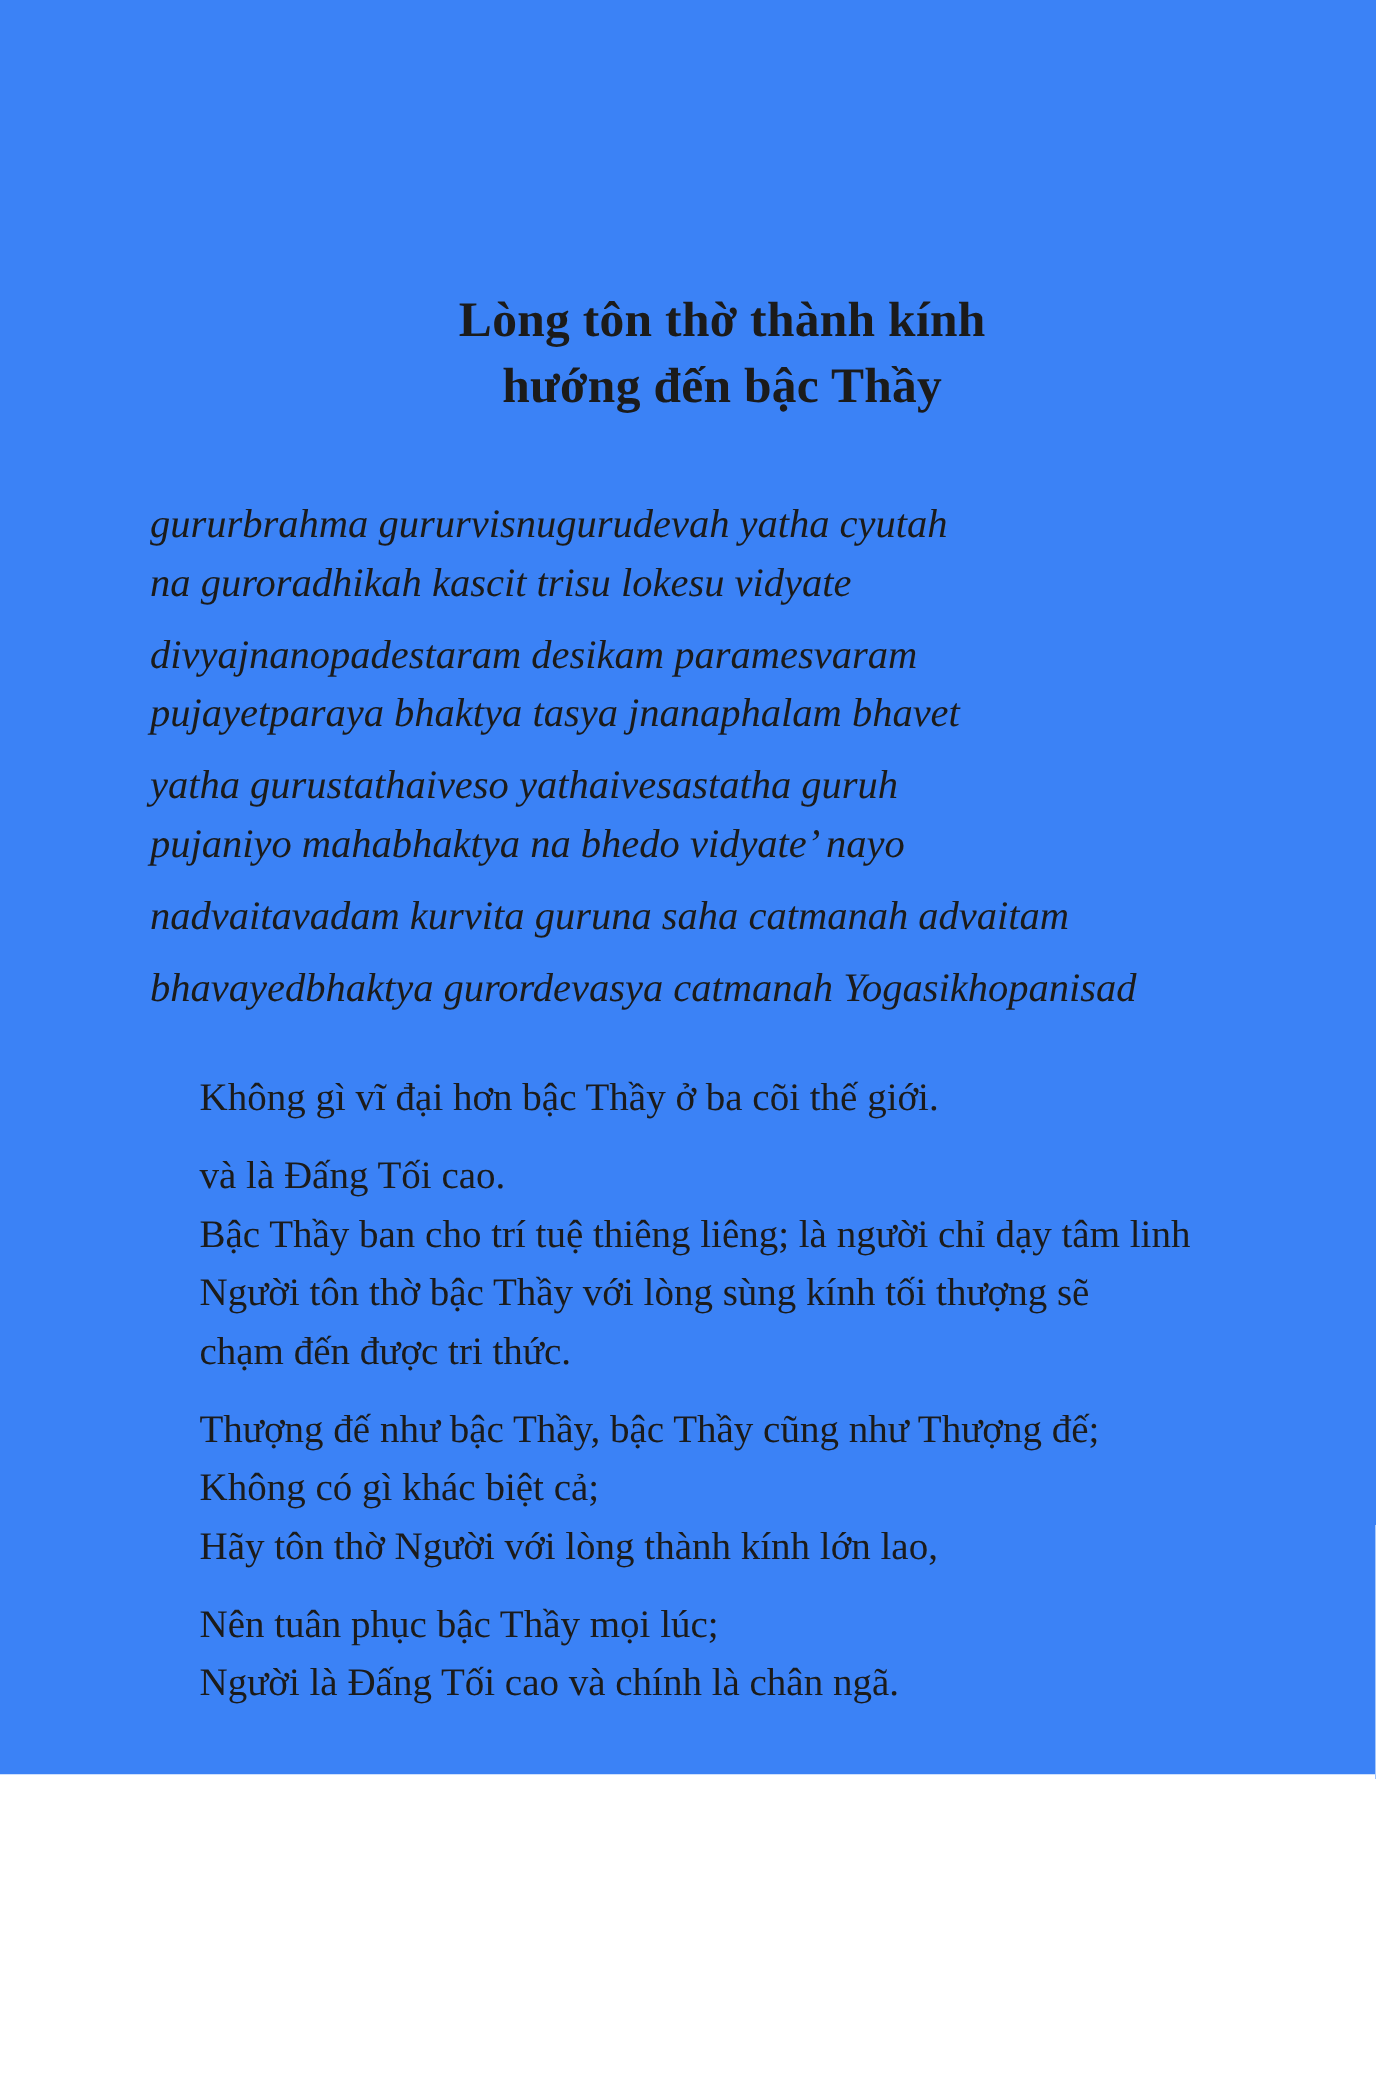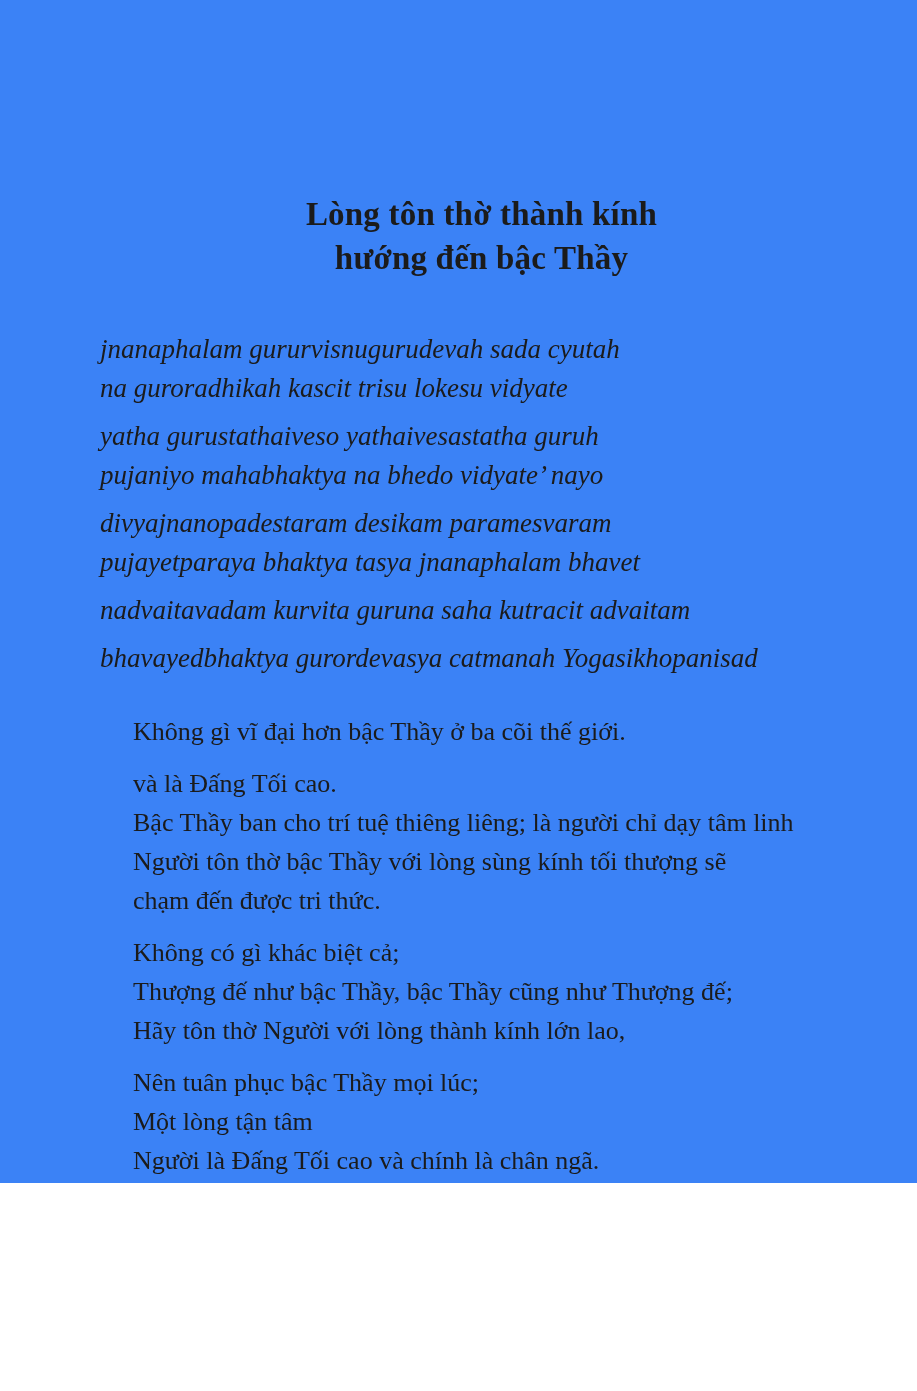--- a/index.html
+++ b/index.html
@@ -56,54 +56,53 @@
 
 <div class="page">
 
   <h1 class="title">
     <span>Lòng tôn thờ thành kính</span><br>
     <span>hướng đến bậc Thầy</span>
   </h1>
 
   <div class="sanskrit-section">
     <div class="stanza">
-      <div class="sanskrit-line">jnanaphalam gururvisnugurudevah sada cyutah</div>
+      <div class="sanskrit-line">gururbrahma gururvisnugurudevah yatha cyutah</div>
       <div class="sanskrit-line">na guroradhikah kascit trisu lokesu vidyate</div>
+    </div>
+    <div class="stanza">
+      <div class="sanskrit-line">divyajnanopadestaram desikam paramesvaram</div>
+      <div class="sanskrit-line">pujayetparaya bhaktya tasya jnanaphalam bhavet</div>
     </div>
     <div class="stanza">
       <div class="sanskrit-line">yatha gurustathaiveso yathaivesastatha guruh</div>
       <div class="sanskrit-line">pujaniyo mahabhaktya na bhedo vidyate’ nayo</div>
     </div>
     <div class="stanza">
-      <div class="sanskrit-line">divyajnanopadestaram desikam paramesvaram</div>
-      <div class="sanskrit-line">pujayetparaya bhaktya tasya jnanaphalam bhavet</div>
-    </div>
-    <div class="stanza">
-      <div class="sanskrit-line">nadvaitavadam kurvita guruna saha kutracit advaitam</div>
+      <div class="sanskrit-line">nadvaitavadam kurvita guruna saha catmanah advaitam</div>
     </div>
     <div class="stanza">
       <div class="sanskrit-line">bhavayedbhaktya gurordevasya catmanah Yogasikhopanisad</div>
     </div>
   </div>
 
   <div class="translation-section">
     <div class="para">
       <div class="viet-line">Không gì vĩ đại hơn bậc Thầy ở ba cõi thế giới.</div>
     </div>
     <div class="para">
       <div class="viet-line">và là Đấng Tối cao.</div>
       <div class="viet-line">Bậc Thầy ban cho trí tuệ thiêng liêng; là người chỉ dạy tâm linh</div>
       <div class="viet-line">Người tôn thờ bậc Thầy với lòng sùng kính tối thượng sẽ</div>
       <div class="viet-line">chạm đến được tri thức.</div>
     </div>
     <div class="para">
+      <div class="viet-line">Thượng đế như bậc Thầy, bậc Thầy cũng như Thượng đế;</div>
       <div class="viet-line">Không có gì khác biệt cả;</div>
-      <div class="viet-line">Thượng đế như bậc Thầy, bậc Thầy cũng như Thượng đế;</div>
       <div class="viet-line">Hãy tôn thờ Người với lòng thành kính lớn lao,</div>
     </div>
     <div class="para">
       <div class="viet-line">Nên tuân phục bậc Thầy mọi lúc;</div>
-      <div class="viet-line">Một lòng tận tâm</div>
       <div class="viet-line">Người là Đấng Tối cao và chính là chân ngã.</div>
     </div>
   </div>
 
 </div>
 
 </body></html>

